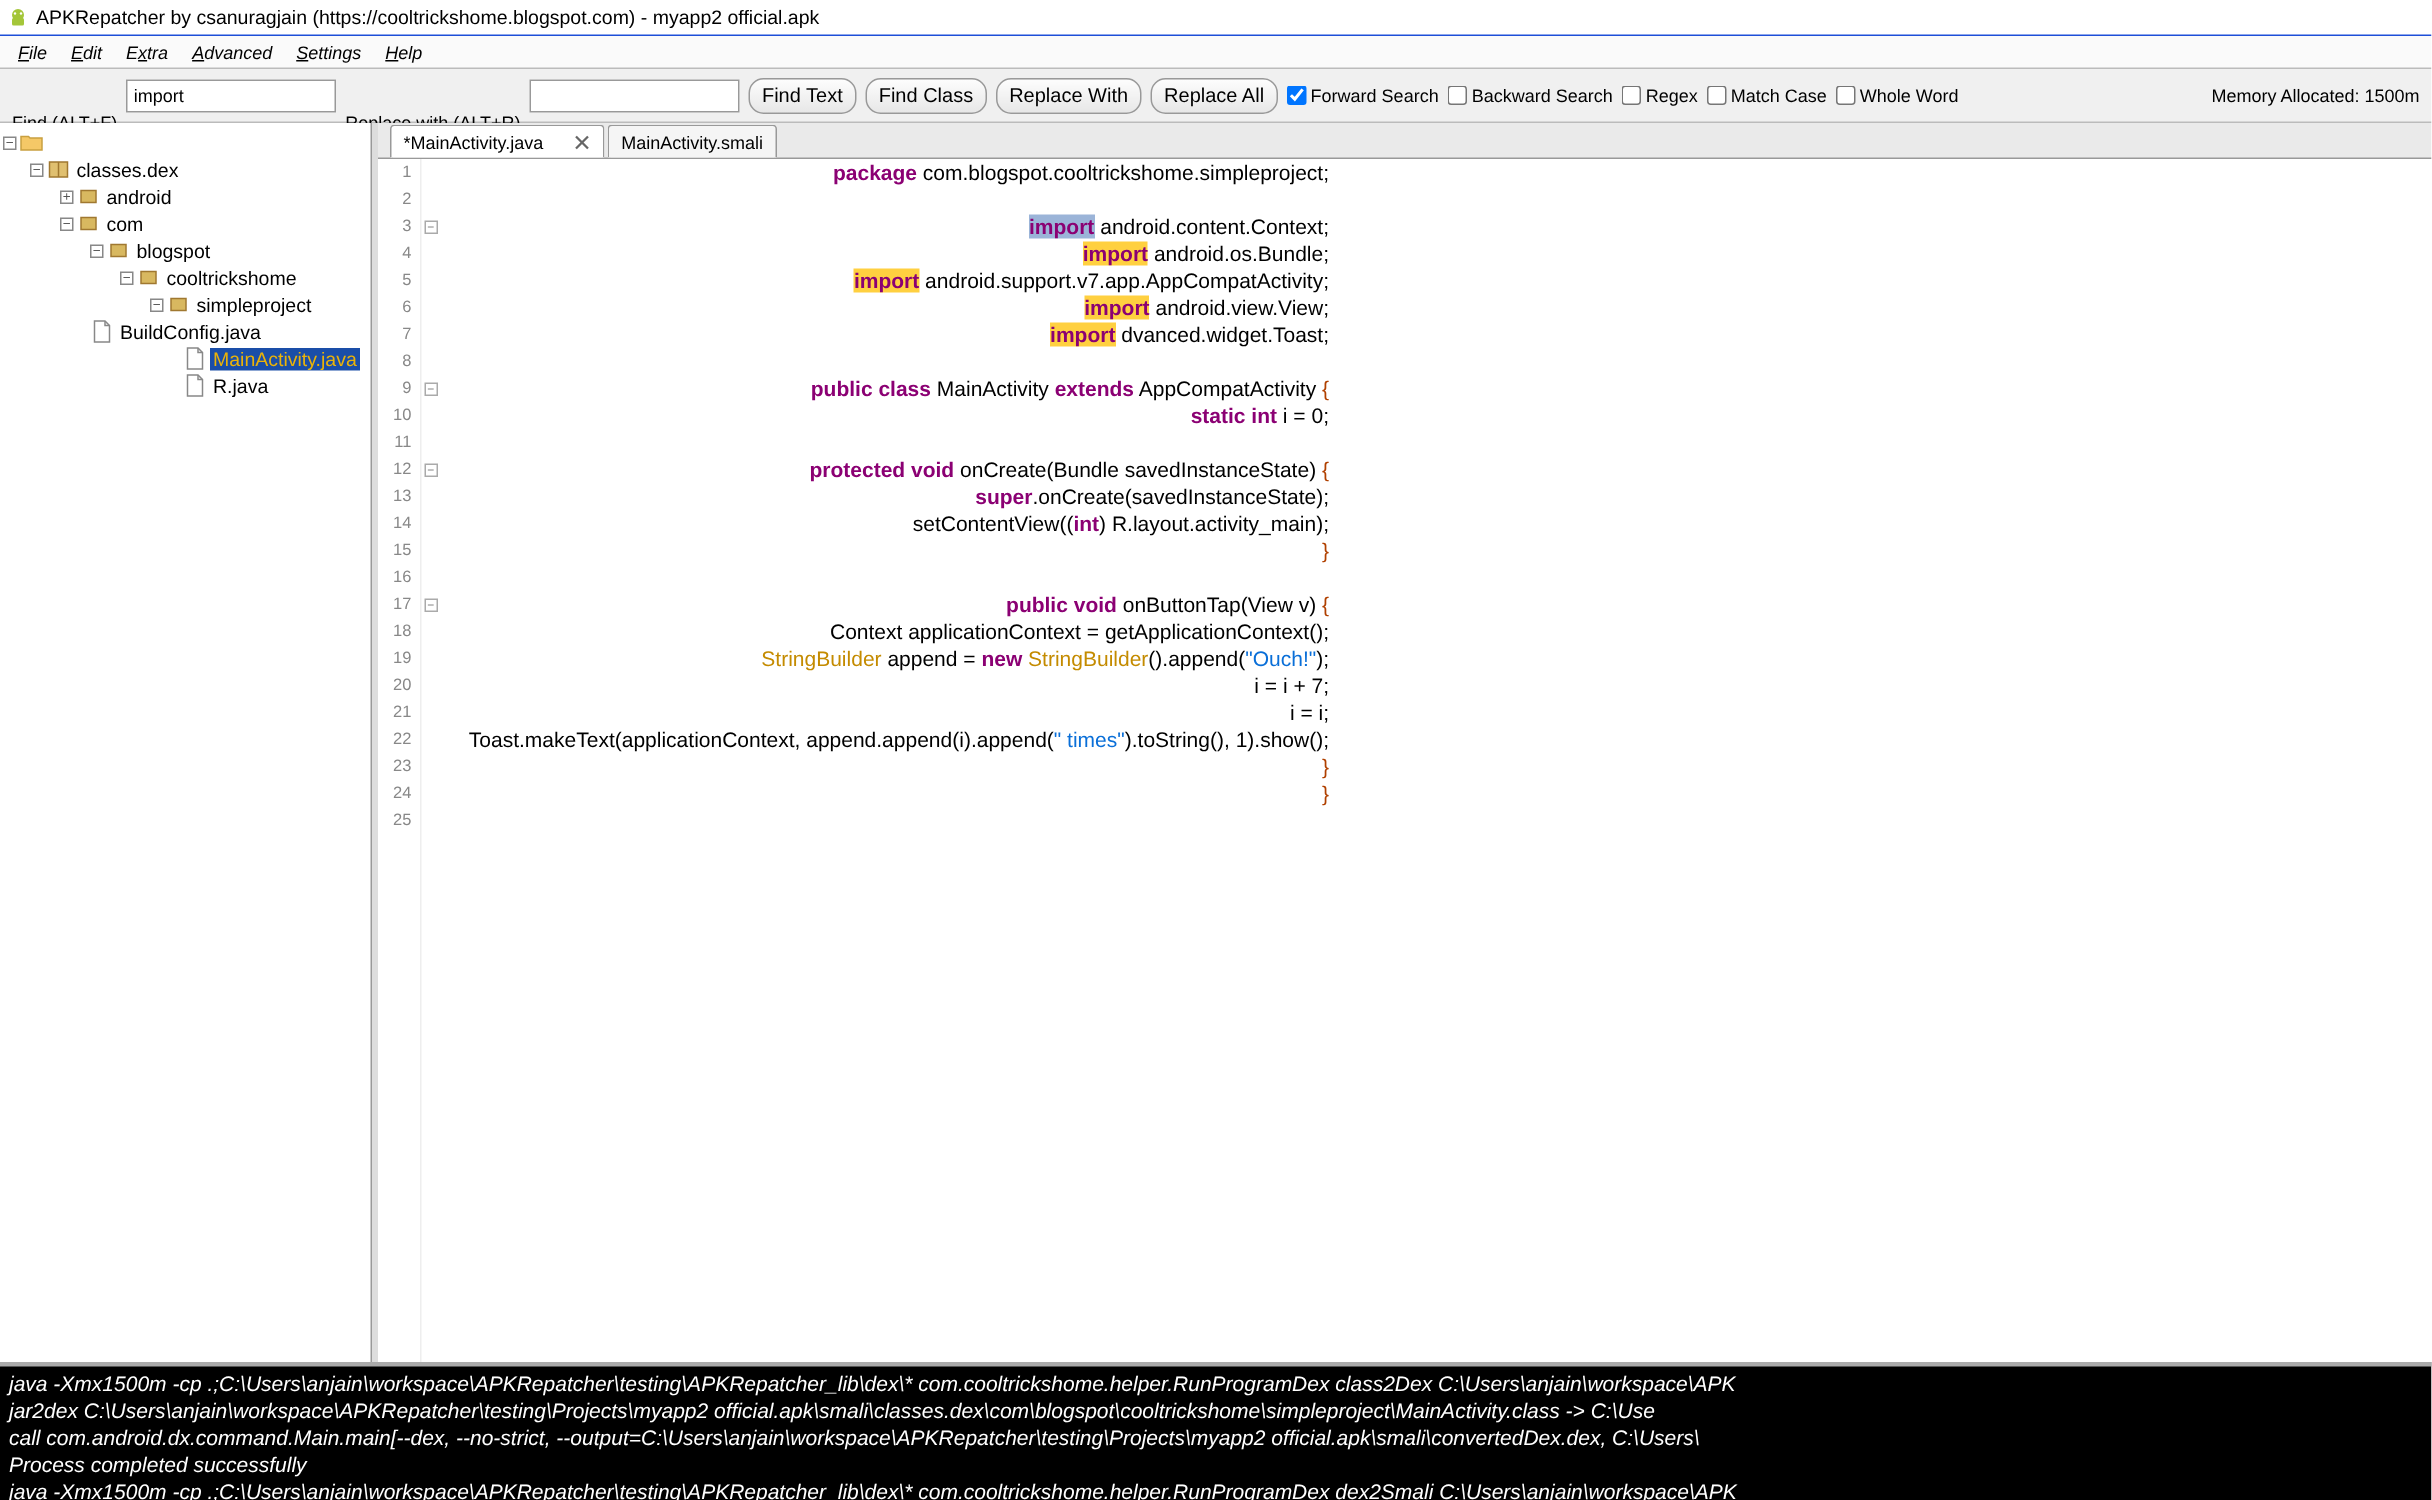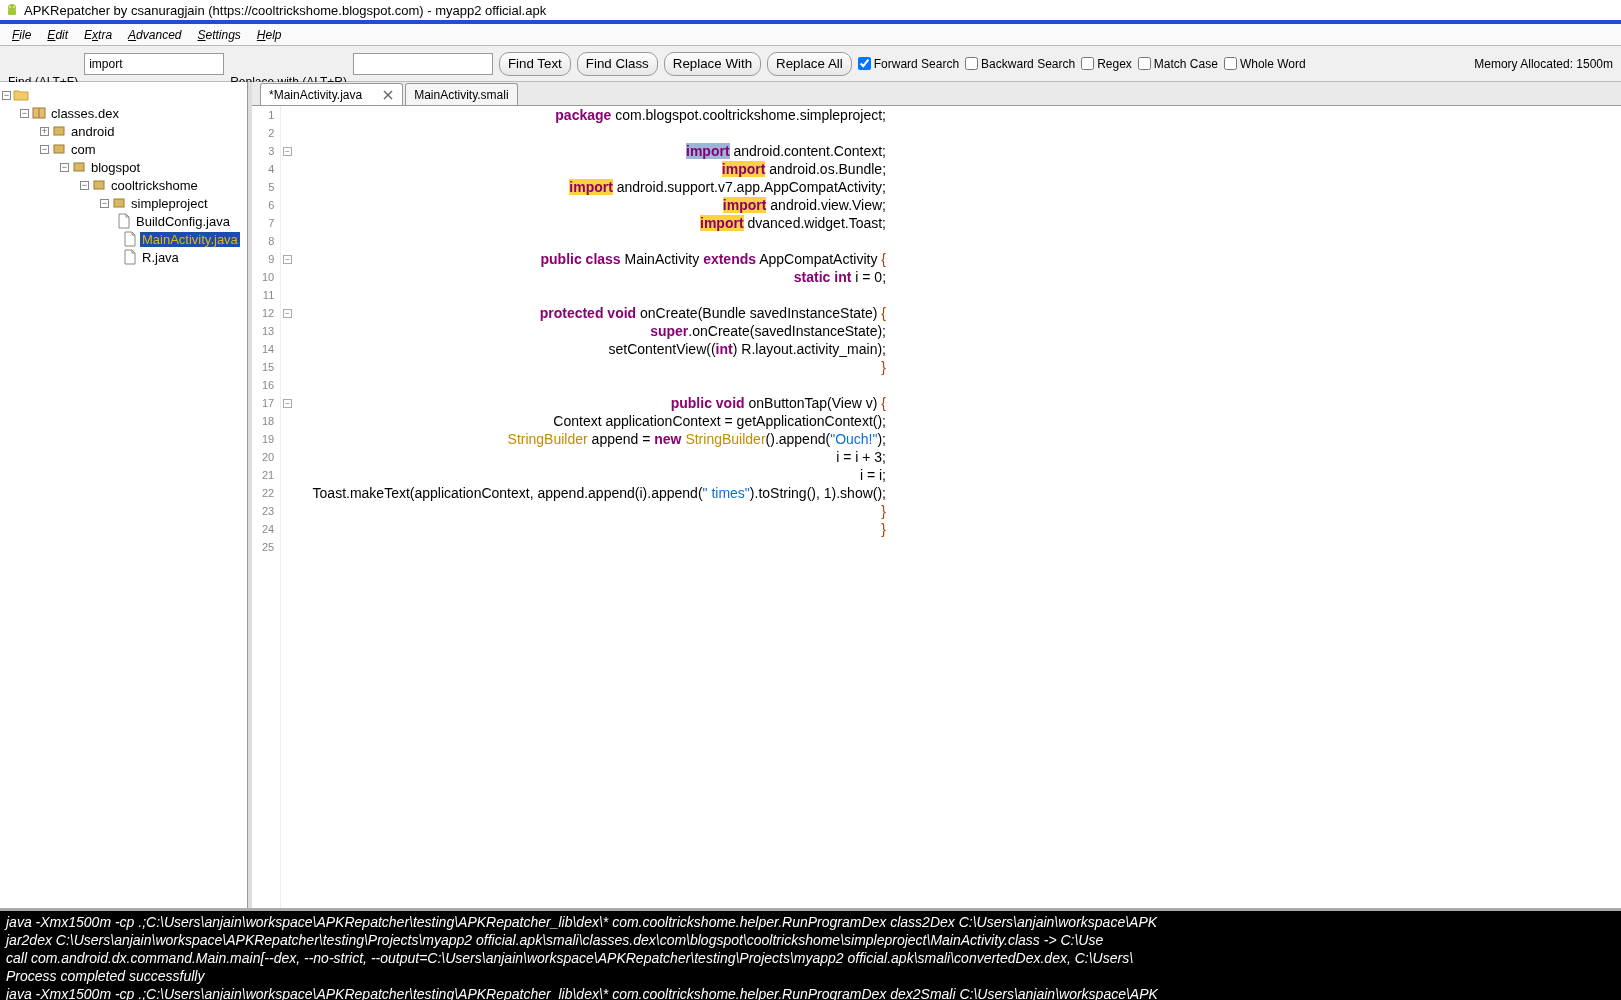--- a/index.html
+++ b/index.html
@@ -1,17 +1,17 @@
 <!DOCTYPE html>
 <html><head>
 <meta charset="utf-8">
 <style>
 * { margin: 0; padding: 0; box-sizing: border-box; }
 body { font-family: Arial, sans-serif; font-size: 12px; background: #fff; width: 1621px; height: 1000px; overflow: hidden; }
-.titlebar { height: 24px; display: flex; align-items: center; padding: 0 4px; background: #fff; border-bottom: 4px solid #1d4ed8; }
+.titlebar { height: 24px; display: flex; align-items: center; padding: 0 4px; background: #fff; border-bottom: 1px solid #1d4ed8; }
 .app-icon { width: 16px; height: 16px; margin-right: 4px; }
 .app-icon svg { width: 16px; height: 16px; }
 .app-title { font-size: 13px; color: #000; }
 .menubar { height: 22px; display: flex; align-items: center; padding: 0 4px; border-bottom: 1px solid #bbb; background: #fafafa; }
 .menu-item { padding: 2px 8px; cursor: default; font-style: italic; }
 .menu-item .mnem { text-decoration: underline; }
 .toolbar { height: 36px; display: flex; align-items: center; padding: 0 8px; gap: 6px; border-bottom: 1px solid #bbb; background: #f0f0f0; }
 .tool-label { white-space: nowrap; margin-top: 36px; }
 .tool-label .mnem { text-decoration: underline; }
 .tool-input { height: 22px; border: 1px solid #999; padding: 0 4px; font-size: 12px; }
@@ -166,21 +166,21 @@
     </div>
     <div class="tree-row" style="padding-left:100px">
       <span class="exp">−</span>
       <span class="tree-icon">
           <svg viewBox="0 0 16 16">
             <rect x="3" y="4" width="10" height="8" fill="#d8b860" stroke="#a07830"></rect>
           </svg>
         </span>
       <span class="tree-label">simpleproject</span>
     </div>
-    <div class="tree-row" style="padding-left:116px">
+    <div class="tree-row" style="padding-left:60px">
       <span class="tree-icon">
           <svg viewBox="0 0 16 16">
             <path fill="#fff" stroke="#888" d="M3 1h7l3 3v11H3z"></path>
             <path fill="none" stroke="#888" d="M10 1v3h3"></path>
           </svg>
         </span>
       <span class="tree-label">BuildConfig.java</span>
     </div>
     <div class="tree-row selected" style="padding-left:122px">
       <span class="tree-icon">
@@ -293,21 +293,21 @@
         <div class="code-line">  <span class="kw">static int</span><span> i = </span><span>0</span><span>;</span></div>
         <div class="code-line"></div>
         <div class="code-line">  <span class="kw">protected void</span><span> onCreate</span><span>(</span><span>Bundle savedInstanceState</span><span>)</span><span class="brace"> {</span></div>
         <div class="code-line">    <span class="kw">super</span><span>.onCreate</span><span>(</span><span>savedInstanceState</span><span>);</span></div>
         <div class="code-line">    <span>setContentView</span><span>((</span><span class="kw">int</span><span>)</span><span> R.layout.activity_main</span><span>);</span></div>
         <div class="code-line">  <span class="brace">}</span></div>
         <div class="code-line"></div>
         <div class="code-line">  <span class="kw">public void</span><span> onButtonTap</span><span>(</span><span>View v</span><span>)</span><span class="brace"> {</span></div>
         <div class="code-line">    <span>Context applicationContext = getApplicationContext</span><span>();</span></div>
         <div class="code-line">    <span class="typeO">StringBuilder</span><span> append = </span><span class="kw">new</span><span> </span><span class="typeO">StringBuilder</span><span>()</span><span>.append</span><span>(</span><span class="str">"Ouch!"</span><span>);</span></div>
-        <div class="code-line">    <span>i = i + 3;</span></div>
+        <div class="code-line">    <span>i = i + 7;</span></div>
         <div class="code-line">    <span>i = i;</span></div>
         <div class="code-line">    <span>Toast.makeText</span><span>(</span><span>applicationContext, append.append</span><span>(</span><span>i</span><span>)</span><span>.append</span><span>(</span><span class="str">" times"</span><span>)</span><span>.toString</span><span>(), </span><span>1</span><span>)</span><span>.show</span><span>();</span></div>
         <div class="code-line">  <span class="brace">}</span></div>
         <div class="code-line"><span class="brace">}</span></div>
         <div class="code-line"></div>
       </div>
     </div>
   </div>
 </div>
 

